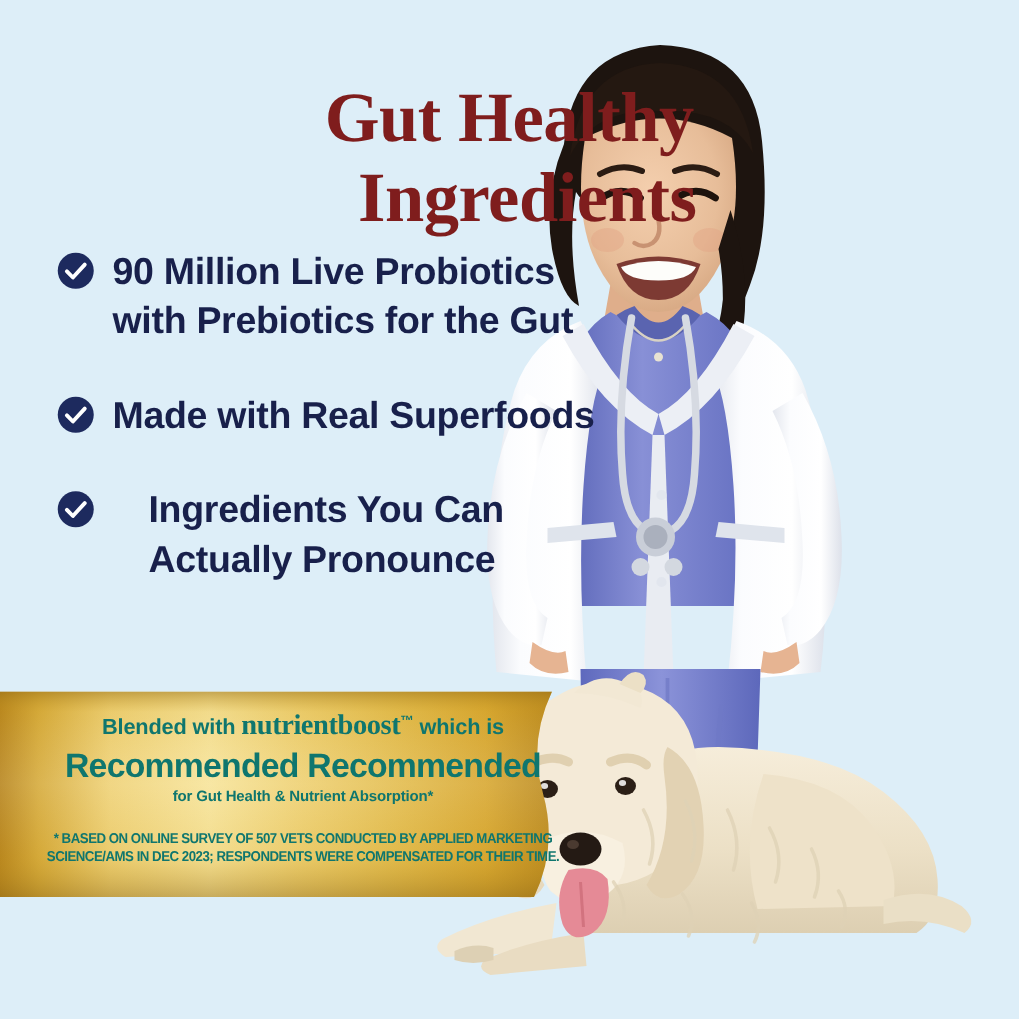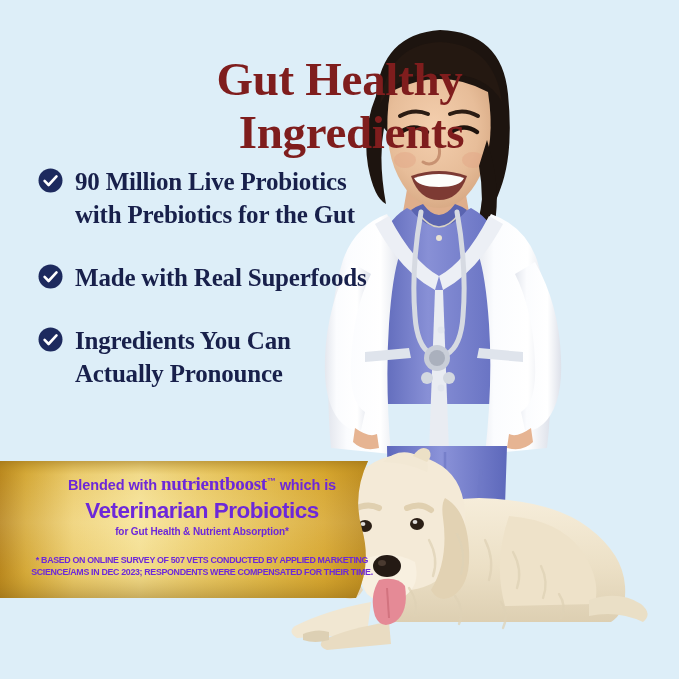--- a/index.html
+++ b/index.html
@@ -43,31 +43,31 @@
     top: 165px;
     left: 38px;
     width: 400px;
     z-index: 40;
   }
   .bullet {
     display: flex;
     align-items: flex-start;
     margin-bottom: 30px;
   }
-  .bullet:last-child { margin-bottom: 0; }
+  .bullet:last-child { margin-bottom: 0; gap: 24px; }
   .check-icon {
     flex: 0 0 auto;
     width: 25px;
     height: 25px;
     margin-top: 3px;
     margin-right: 12px;
   }
   .check-icon svg { display: block; }
   .bullet-text {
-    font-family: Liberation Serif, serif;
+    font-family: Liberation Sans, sans-serif;
     font-weight: 700;
     font-size: 25px;
     line-height: 1.32;
     color: #18204b;
     letter-spacing: -0.2px;
     white-space: pre-line;
   }
 
   
   .photo {
@@ -89,21 +89,21 @@
     height: 137px;
     z-index: 30;
   }
   .banner-bg { position: absolute; inset: 0; }
   .banner-bg svg { display: block; width: 100%; height: 100%; }
   .banner-content {
     position: absolute;
     inset: 0;
     padding-top: 11px;
     text-align: center;
-    color: #6d28d9;
+    color: #0f766e;
   }
   .b-line1 {
     font-size: 14.5px;
     font-weight: 700;
     letter-spacing: -0.1px;
     line-height: 1.25;
   }
   .b-brand {
     font-family: "Liberation Serif", "DejaVu Serif", serif;
     font-size: 19px;
@@ -366,20 +366,20 @@
         </defs>
         <path d="M0 0 L368 0 Q352 34 362 68 Q372 104 356 137 L0 137 Z" fill="url(#goldH)"></path>
         <path d="M0 0 L368 0 Q352 34 362 68 Q372 104 356 137 L0 137 Z" fill="url(#goldV)"></path>
       </svg>
     </div>
 
     <div class="banner-content">
       <div class="b-line1">
         <span>Blended with </span><span class="b-brand">nutrientboost</span><span class="b-tm">™</span><span> which is</span>
       </div>
-      <div class="b-line2">Veterinarian Probiotics</div>
+      <div class="b-line2">Recommended Recommended</div>
       <div class="b-line3">for Gut Health &amp; Nutrient Absorption*</div>
       <div class="b-fine">* BASED ON ONLINE SURVEY OF 507 VETS CONDUCTED BY APPLIED MARKETING
 SCIENCE/AMS IN DEC 2023; RESPONDENTS WERE COMPENSATED FOR THEIR TIME.</div>
     </div>
   </div>
 
 </div>
 
 </body></html>

